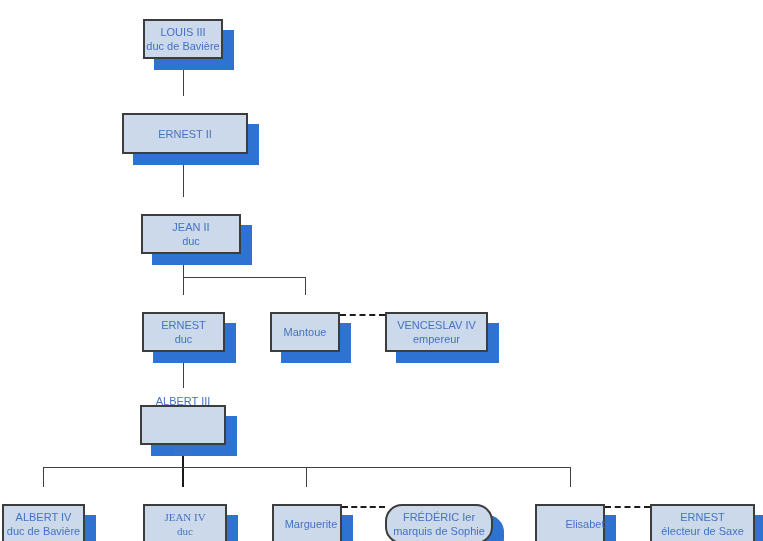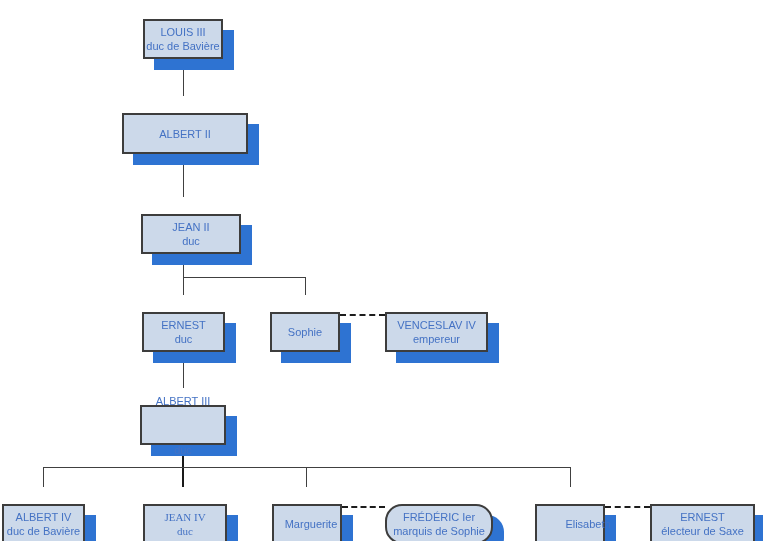--- a/index.html
+++ b/index.html
@@ -89,35 +89,35 @@
   <div class="line dash" style="left:340px; top:314px; width:45px;"></div>
   <div class="line dash" style="left:342px; top:506px; width:43px;"></div>
   <div class="line dash" style="left:605px; top:506px; width:45px;"></div>
 
   <div class="node n-louis3">
     <span>LOUIS III</span>
     <span>duc de Bavière</span>
   </div>
 
   <div class="node n-etienne2">
-    <span>ALBERT II</span>
+    <span>ERNEST II</span>
   </div>
 
   <div class="node n-jean2">
     <span>JEAN II</span>
     <span>duc</span>
   </div>
 
   <div class="node n-ernest">
     <span>ERNEST</span>
     <span>duc</span>
   </div>
 
   <div class="node n-sophie">
-    <span>Sophie</span>
+    <span>Mantoue</span>
   </div>
 
   <div class="node n-venceslav">
     <span>VENCESLAV IV</span>
     <span>empereur</span>
   </div>
 
   <div class="node n-albert3">
     <span>ALBERT III</span>
     <span>duc</span>

